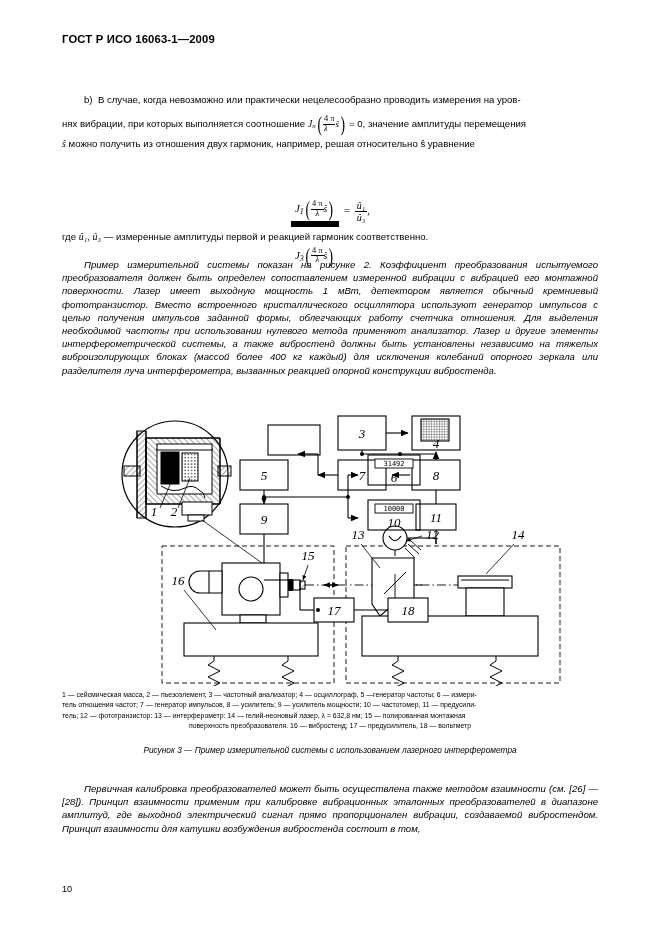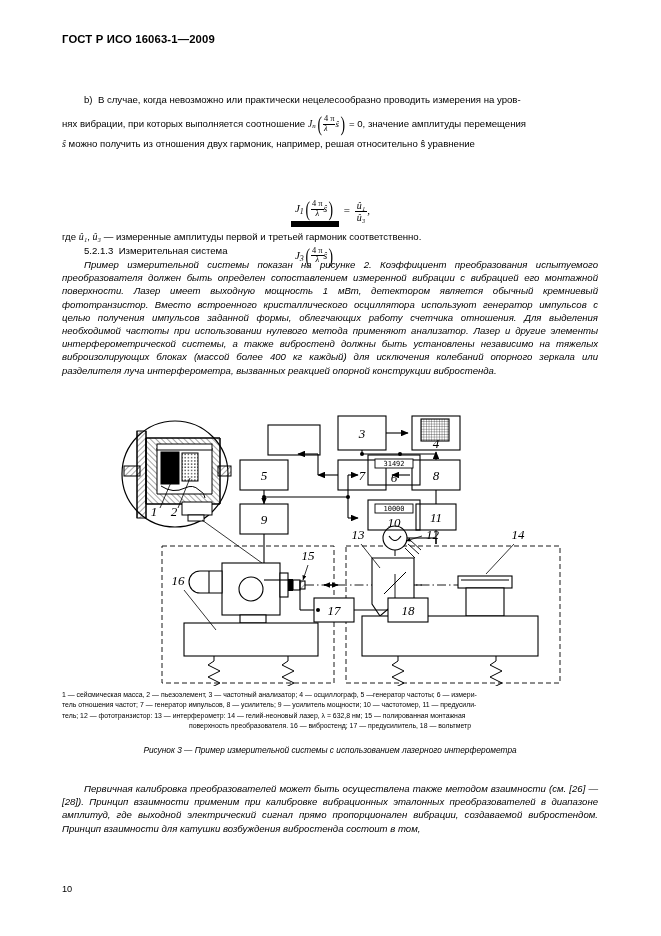--- a/index.html
+++ b/index.html
@@ -196,26 +196,23 @@
           <span class="mi">J</span><span class="mi sub">3</span><span class="par-l">(</span><span class="frac"><span class="num mup">4 π</span><span class="den mi">λ</span></span><span class="mi" style="font-size:9.5px;">ŝ</span><span class="par-r">)</span>
         </span>
       </span><span class="eqsign mup">=</span><span class="smallfrac"><span class="sn mi">û₁</span><span class="sd mi">û₃</span></span><span class="mup">,</span>
     </span>
   </div>
 
   <div class="body-block nojust" style="top:230px;">
     <span>где</span>
     <span class="mi" style="font-size:10px;">û₁</span><span>,</span>
     <span class="mi" style="font-size:10px;">û₃</span>
-    <span>— измеренные амплитуды первой и третьей гармоник соответственно.</span>
-  </div>
-
-  <div class="body-block nojust" style="top:244px;">
-    <span style="display:inline-block;width:22px;"></span><span>5.2.1.3</span>&nbsp;&nbsp;<span>Измерительная система</span>
-  </div>
+    <span>— измеренные амплитуды первой и реакцией гармоник соответственно.</span>
+  </div>
+
 
   <div class="body-block p-indent" style="top:258px;">Пример измерительной системы показан на рисунке 2. Коэффициент преобразования испытуемого преобразователя должен быть определен сопоставлением измеренной вибрации с вибрацией его монтажной поверхности. Лазер имеет выходную мощность 1 мВт, детектором является обычный кремниевый фототранзистор. Вместо встроенного кристаллического осциллятора используют генератор импульсов с целью получения импульсов заданной формы, облегчающих работу счетчика отношения. Для выделения необходимой частоты при использовании нулевого метода применяют анализатор. Лазер и другие элементы интерферометрической системы, а также вибростенд должны быть установлены независимо на тяжелых виброизолирующих блоках (массой более 400 кг каждый) для исключения колебаний опорного зеркала или разделителя луча интерферометра, вызванных реакцией опорной конструкции вибростенда.</div>
 
   <div class="figure">
     <svg width="536" height="278" viewBox="0 0 536 278" xmlns="http://www.w3.org/2000/svg">
       <defs>
         <marker id="arr" markerWidth="7" markerHeight="6" refX="6.4" refY="3" orient="auto">
           <path d="M0,0 L7,3 L0,6 z" fill="#000"></path>
         </marker>
         <marker id="arrs" markerWidth="6" markerHeight="5" refX="5.6" refY="2.5" orient="auto">

